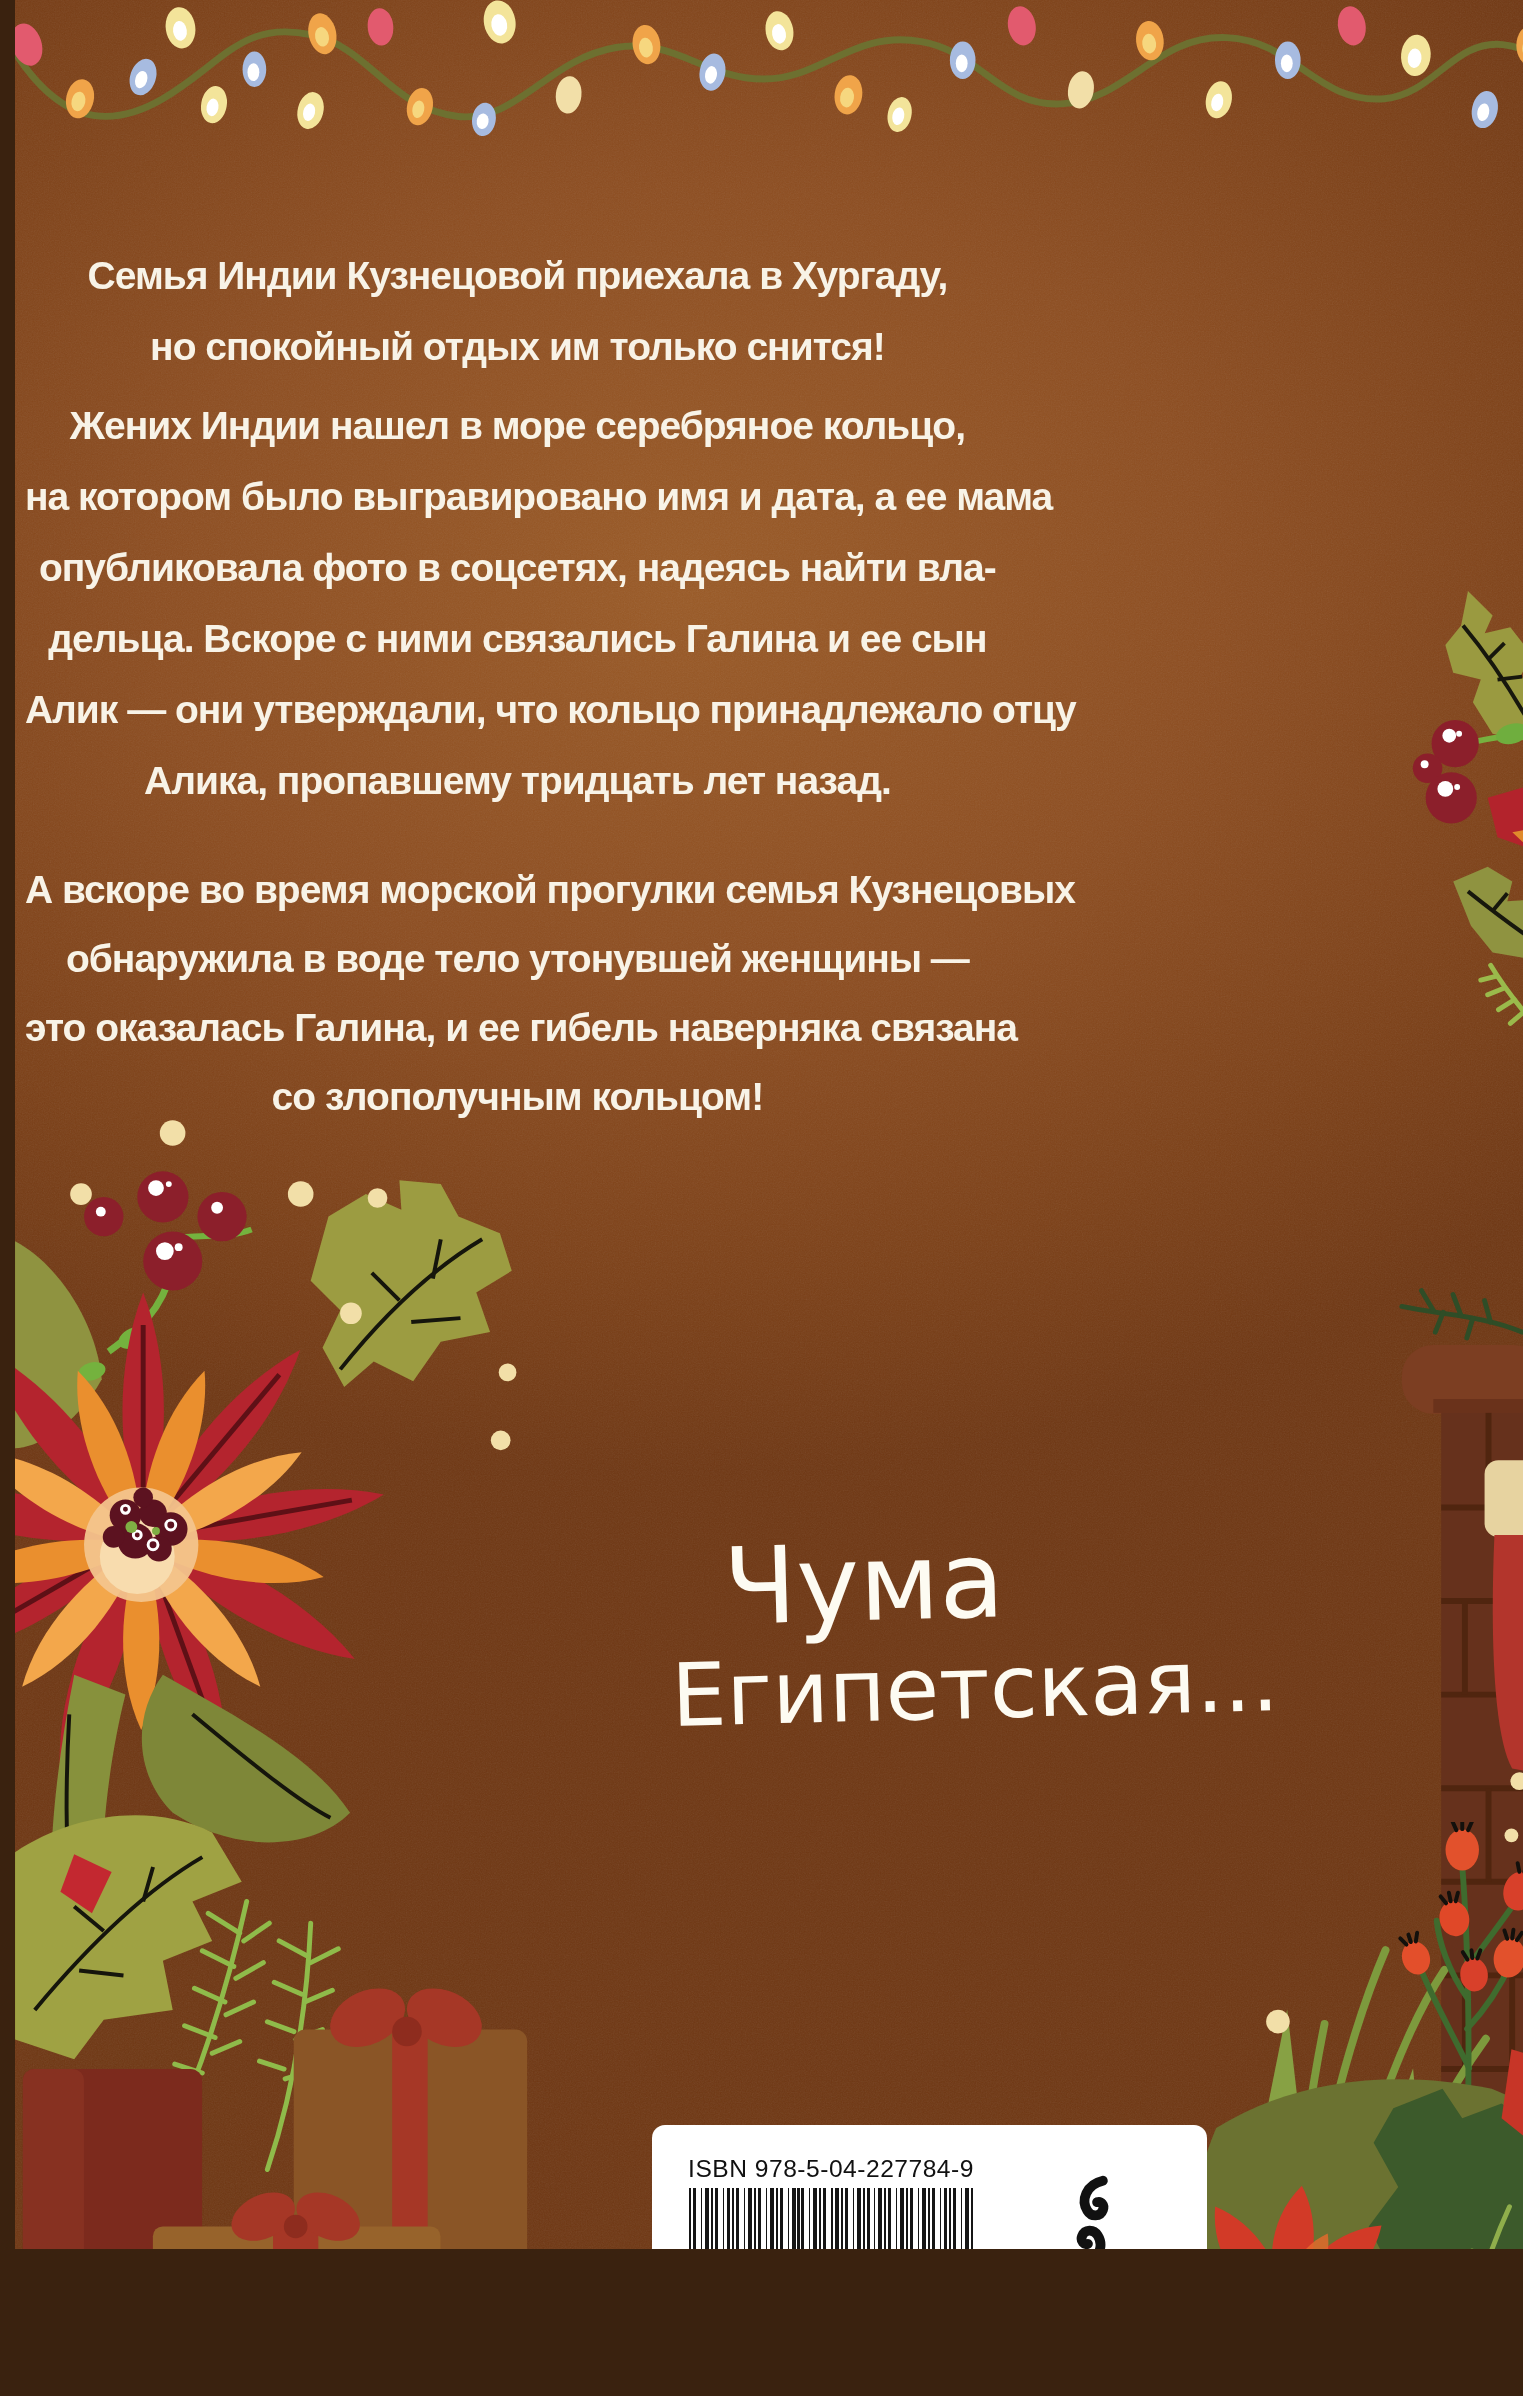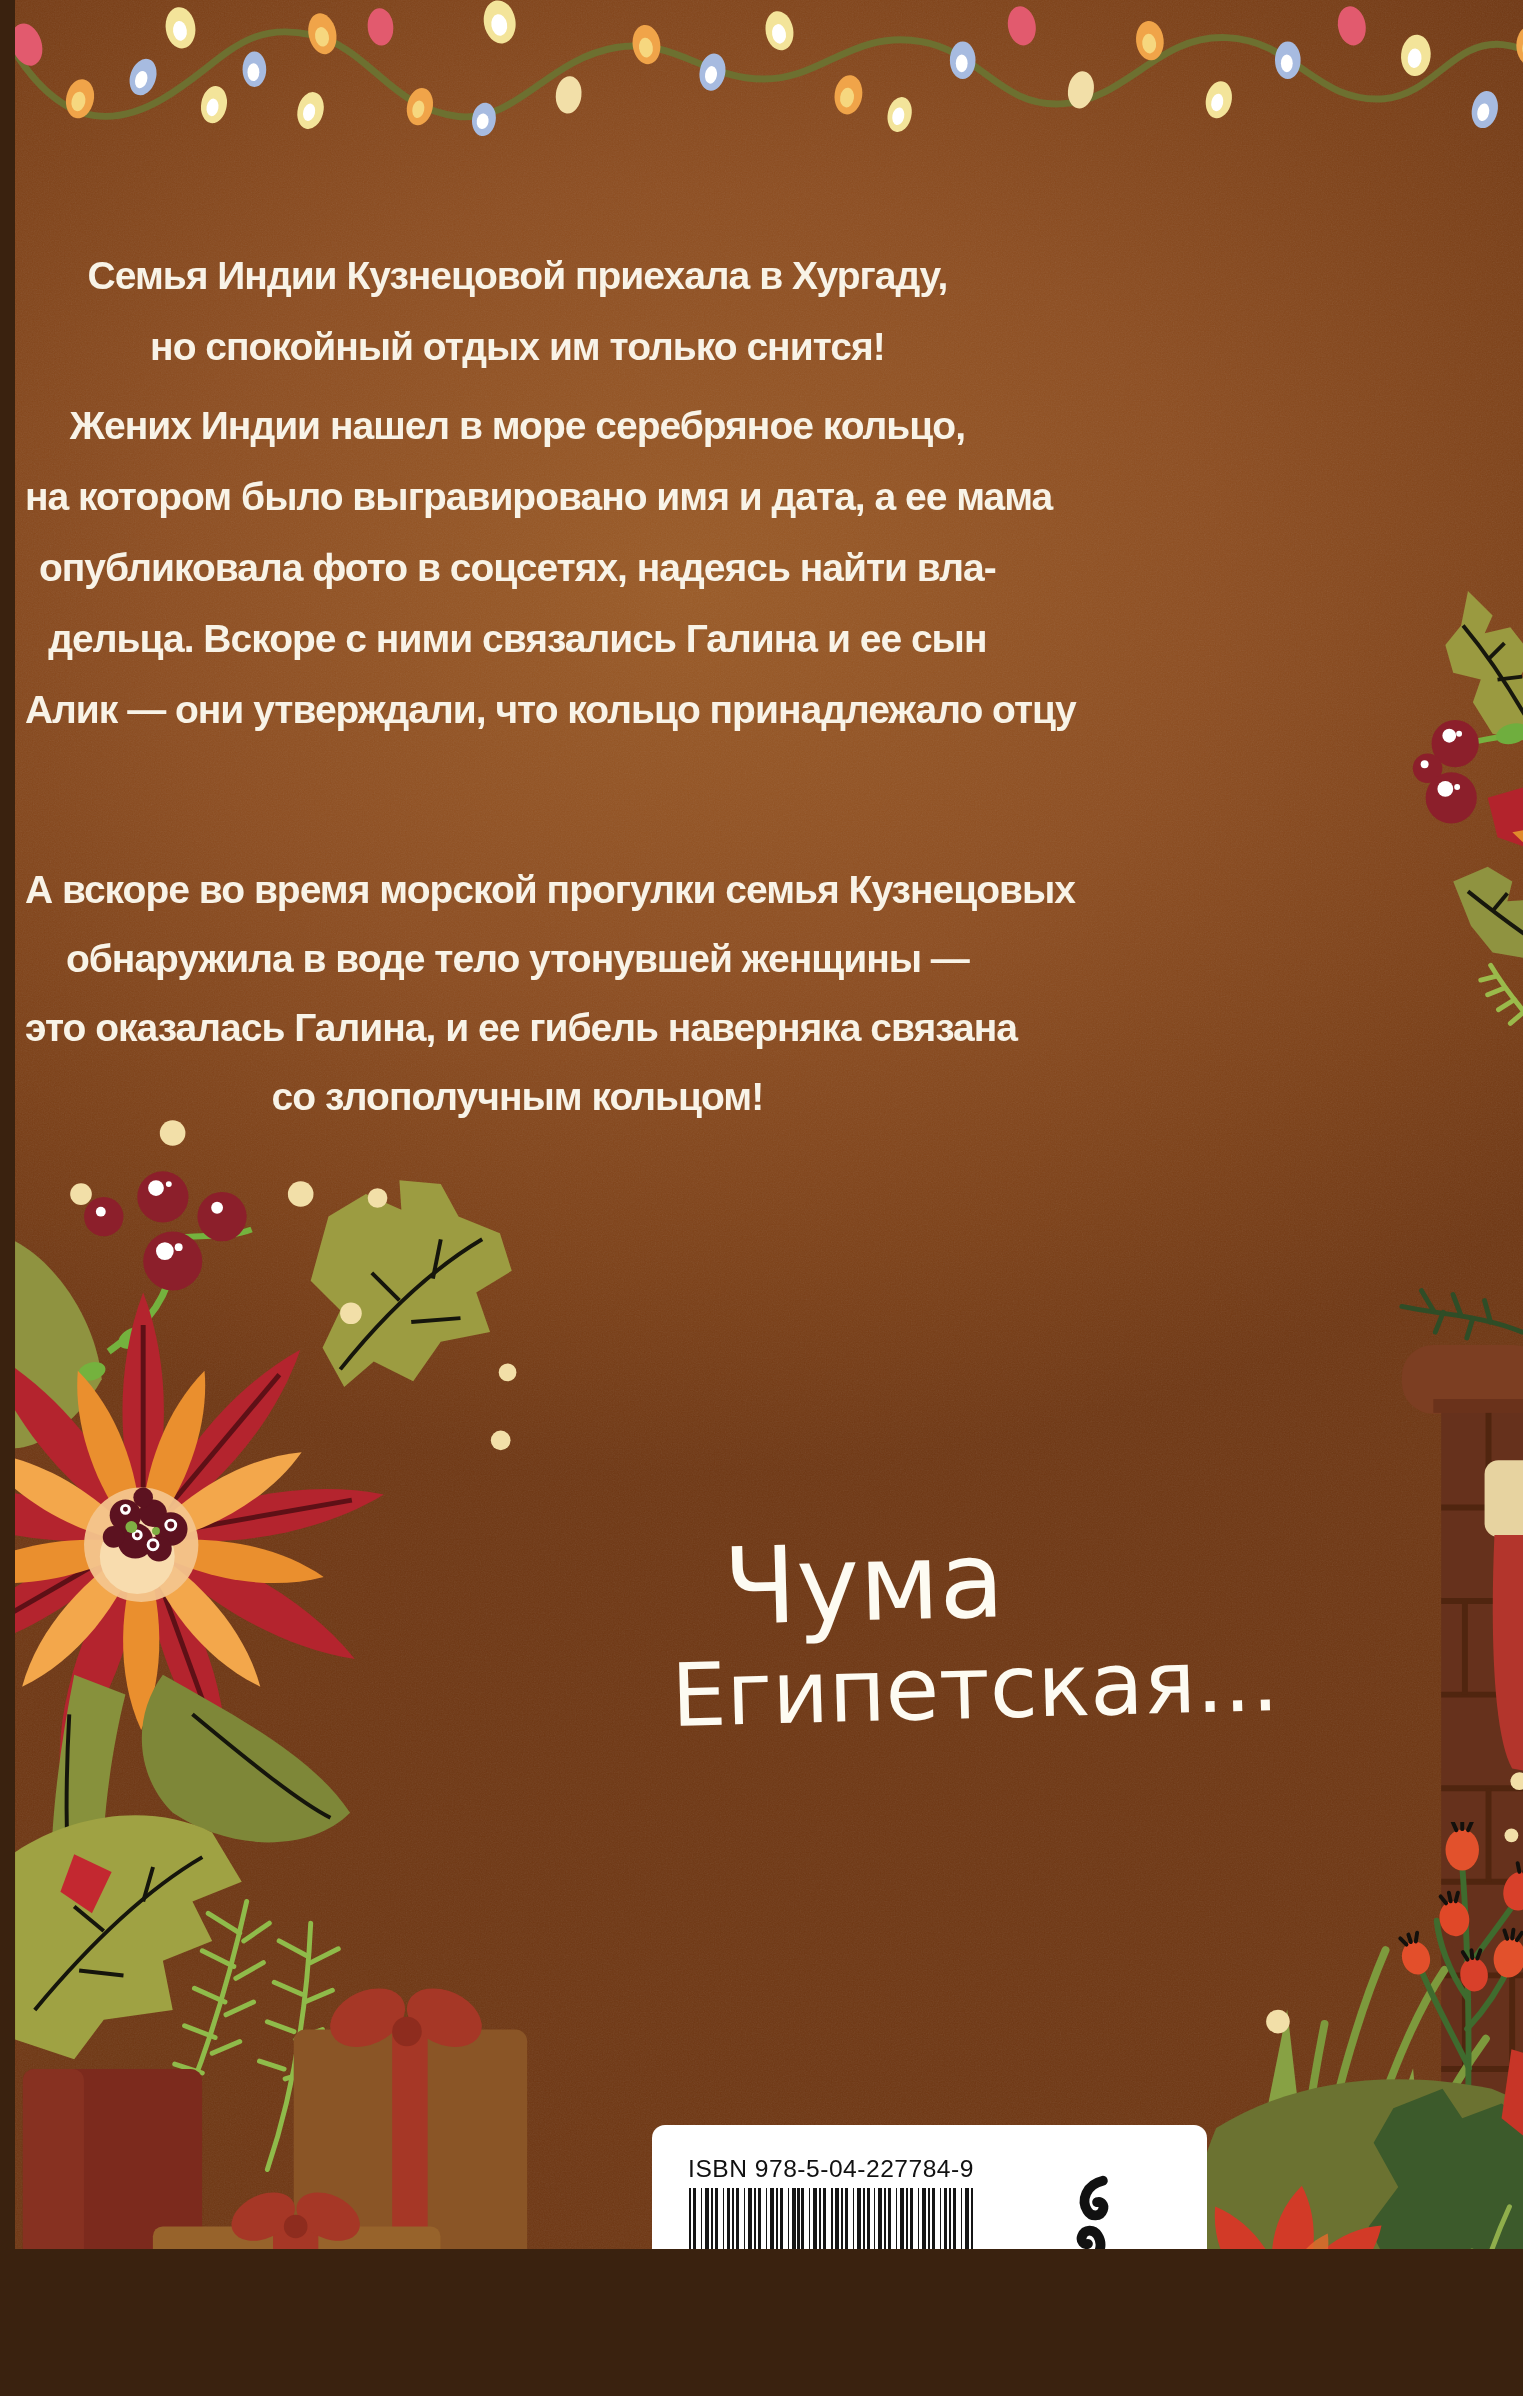--- a/index.html
+++ b/index.html
@@ -520,20 +520,21 @@
   <div class="para p1">
     <div class="bl">Семья Индии Кузнецовой приехала в Хургаду,</div>
     <div class="bl">но спокойный отдых им только снится!</div>
   </div>
   <div class="para p2">
     <div class="bl">Жених Индии нашел в море серебряное кольцо,</div>
     <div class="bl">на котором было выгравировано имя и дата, а ее мама</div>
     <div class="bl">опубликовала фото в соцсетях, надеясь найти вла-</div>
     <div class="bl">дельца. Вскоре с ними связались Галина и ее сын</div>
     <div class="bl">Алик — они утверждали, что кольцо принадлежало отцу</div>
+    <div class="bl">Алика, пропавшему тридцать лет назад.</div>
   </div>
   <div class="para p3">
     <div class="bl">А вскоре во время морской прогулки семья Кузнецовых</div>
     <div class="bl">обнаружила в воде тело утонувшей женщины —</div>
     <div class="bl">это оказалась Галина, и ее гибель наверняка связана</div>
     <div class="bl">со злополучным кольцом!</div>
   </div>
 
   <div class="hand hand1">Чума</div>
   <div class="hand hand2">Египетская...</div>

